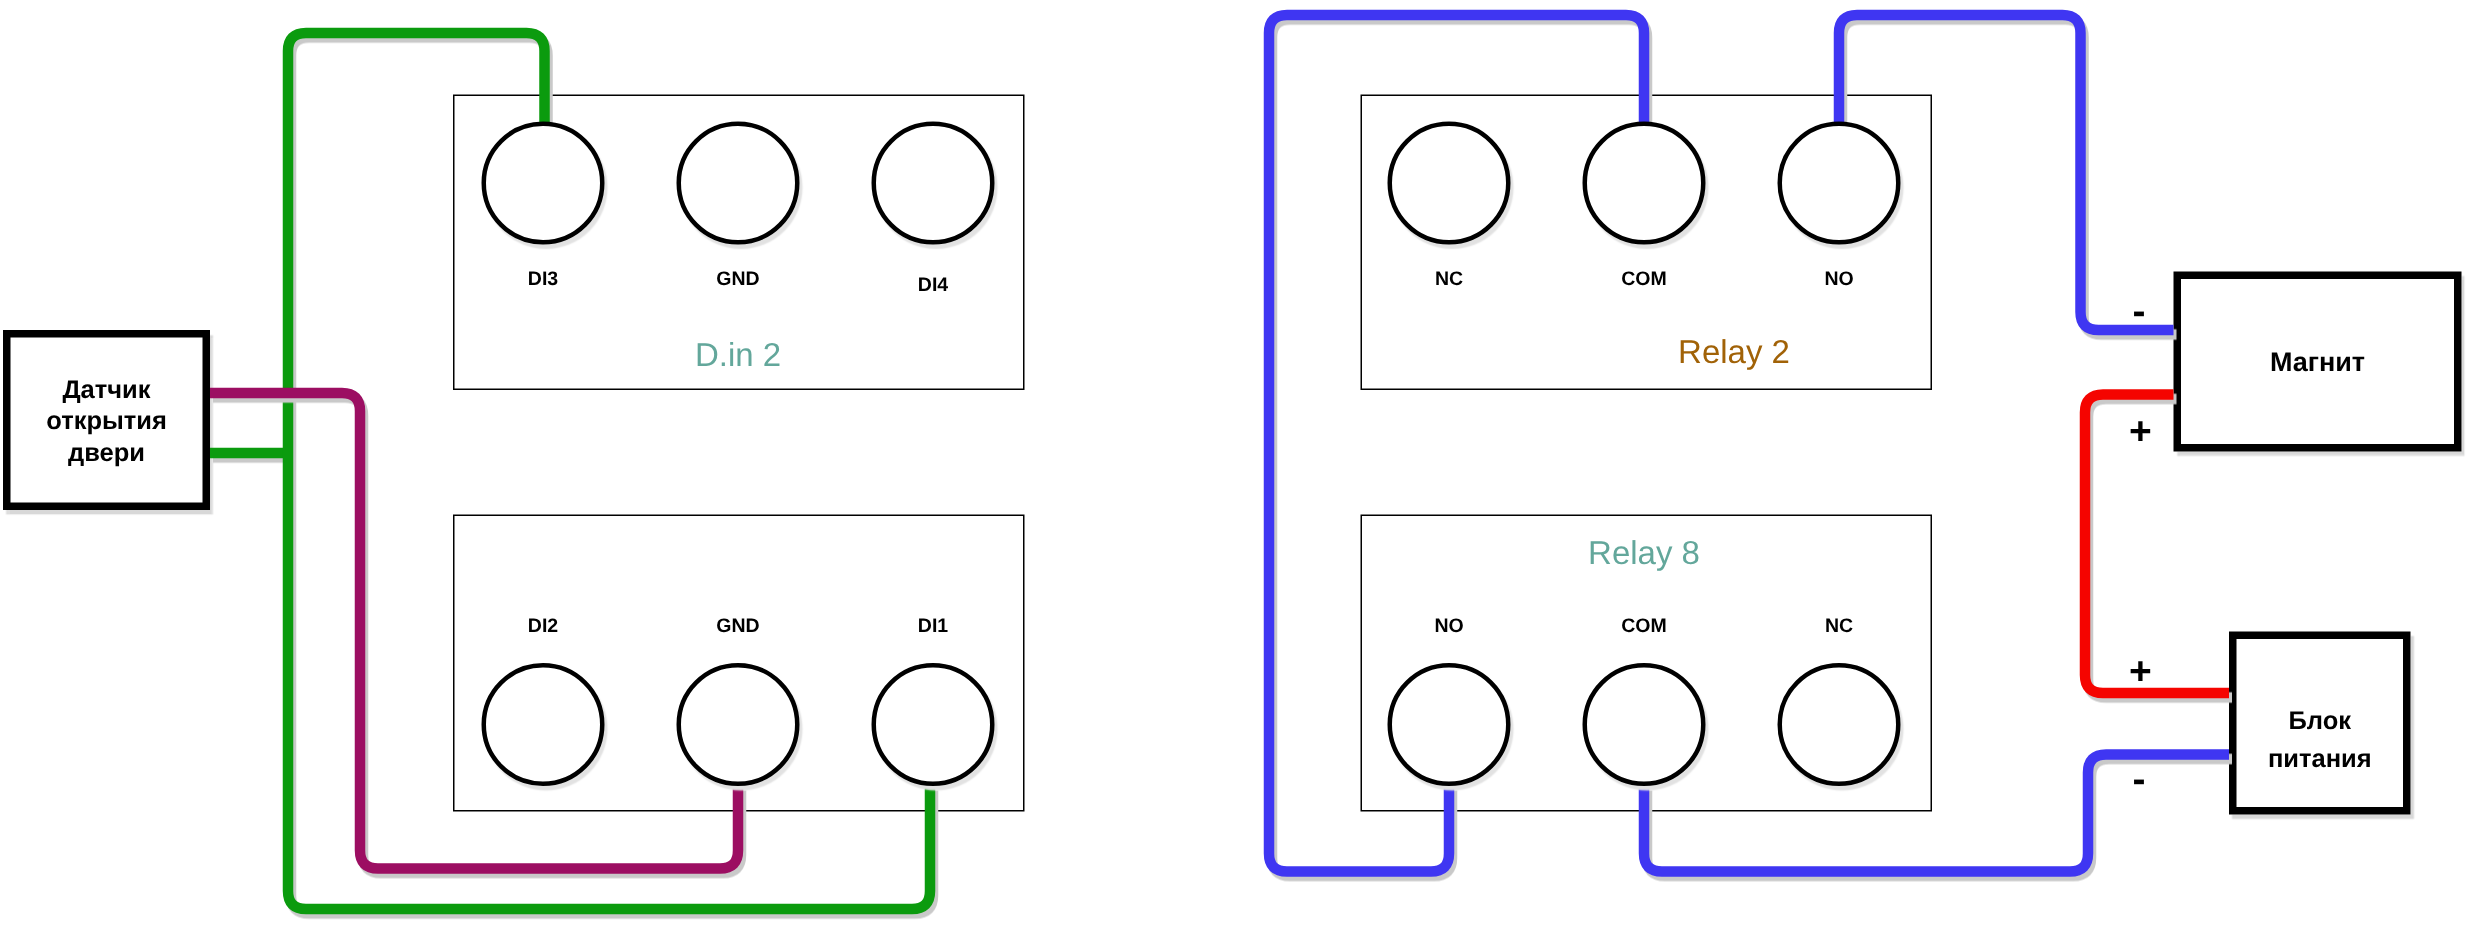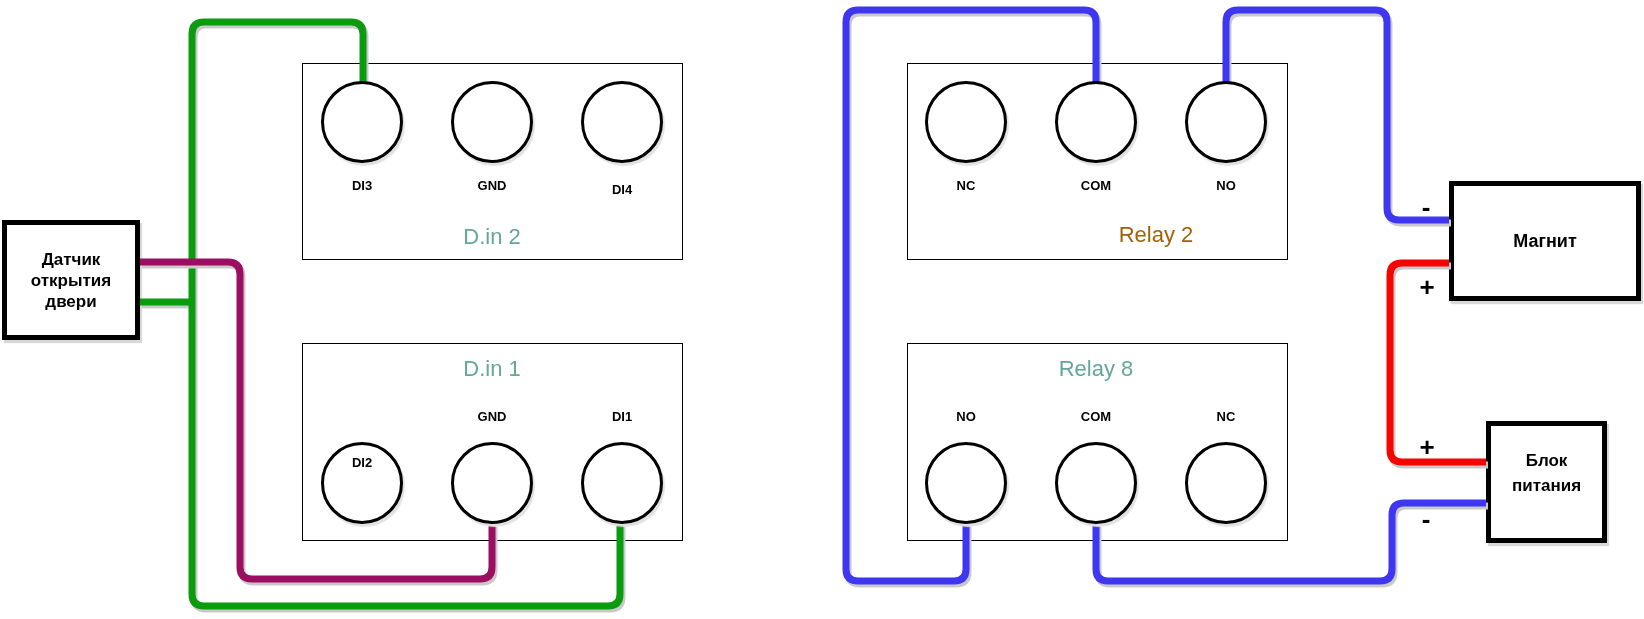--- a/index.html
+++ b/index.html
@@ -21,21 +21,21 @@
   
   .lbl{position:absolute;width:100px;font-size:13px;font-weight:bold;color:#000;
        text-align:center;line-height:22px;}
   .title{position:absolute;width:160px;font-size:22px;font-weight:normal;color:#63a79b;
          text-align:center;line-height:26px;}
   .blocktext{position:absolute;display:flex;flex-direction:column;align-items:center;
              justify-content:center;font-weight:bold;color:#000;text-align:center;}
   .blocktext span{display:block;}
   .sensor-text{left:2px;top:220px;width:138px;height:120px;font-size:17px;line-height:21px;}
   .magnet-text{left:1449px;top:181px;width:192px;height:120px;font-size:18px;}
-  .psu-text{left:1486px;top:412px;width:121px;height:122px;font-size:17px;line-height:25px;}
+  .psu-text{left:1486px;top:432px;width:121px;height:122px;font-size:17px;line-height:25px;}
   .sign{position:absolute;width:34px;height:30px;font-size:26px;font-weight:bold;color:#000;
         text-align:center;line-height:30px;}
 </style>
 </head>
 <body>
 
 <div id="canvas">
 
   <div class="box thick" style="left:2px;top:220px;width:138px;height:120px;"></div>
   <div class="box thin" style="left:302px;top:63px;width:381px;height:197px;"></div>
@@ -66,22 +66,21 @@
   <div class="circle" style="left:1185px;top:81px;"></div>
   <div class="circle" style="left:925px;top:442px;"></div>
   <div class="circle" style="left:1055px;top:442px;"></div>
   <div class="circle" style="left:1185px;top:442px;"></div>
 
   <div class="lbl" style="left:312px;top:175px;">DI3</div>
   <div class="lbl" style="left:442px;top:175px;">GND</div>
   <div class="lbl" style="left:572px;top:179px;">DI4</div>
   <div class="title" style="left: 412px; top: 224px; color: rgb(99, 167, 155);">D.in 2</div>
 
-  <div class="title" style="left: 412px; top: 356px; color: rgb(99, 167, 155);">D.in 1</div>
-  <div class="lbl" style="left:312px;top:406px;margin-top:46px;">DI2</div>
+  <div class="lbl" style="left:312px;top:406px;">DI2</div>
   <div class="lbl" style="left:442px;top:406px;">GND</div>
   <div class="lbl" style="left:572px;top:406px;text-align:center;">DI1</div>
 
   <div class="lbl" style="left:916px;top:175px;">NC</div>
   <div class="lbl" style="left:1046px;top:175px;">COM</div>
   <div class="lbl" style="left:1176px;top:175px;">NO</div>
   <div class="title" style="left: 1076px; top: 222px; color: #a16207;">Relay 2</div>
 
   <div class="title" style="left: 1016px; top: 356px; color: rgb(99, 167, 155);">Relay 8</div>
   <div class="lbl" style="left:916px;top:406px;">NO</div>

